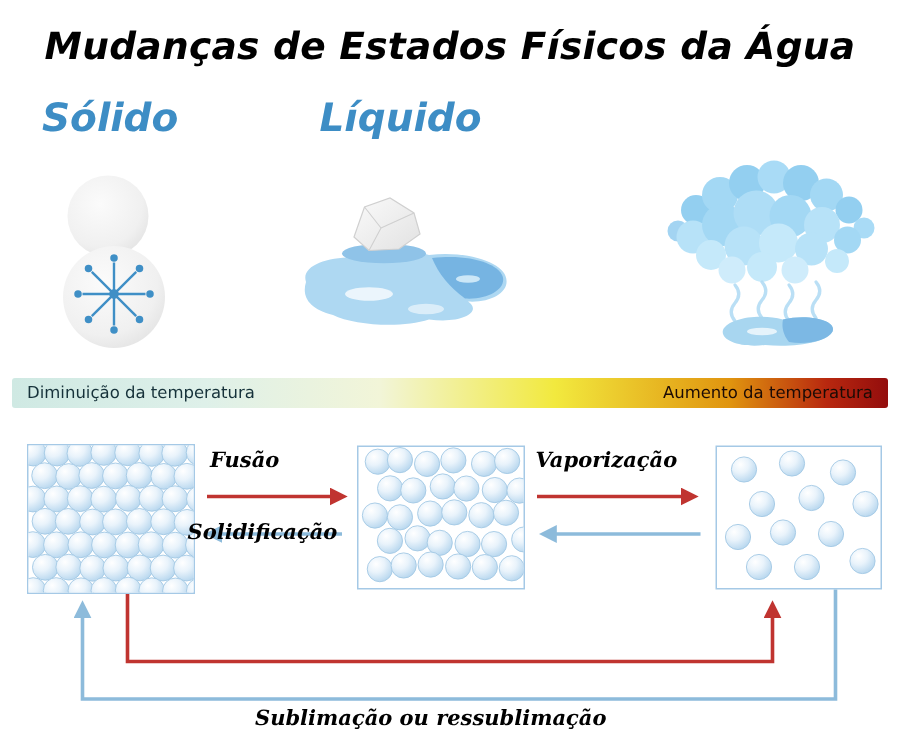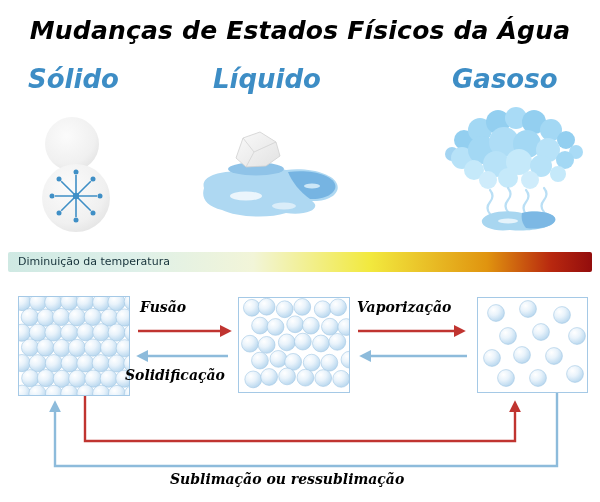--- a/index.html
+++ b/index.html
@@ -47,21 +47,20 @@
     </linearGradient>
   </defs>
 </svg>
 
 <div class="stage">
 
   <div class="title">Mudanças de Estados Físicos da Água</div>
 
   <div class="state-label" style="left:28px;top:64px;width:110px">Sólido</div>
   <div class="state-label" style="left:213px;top:64px;width:135px">Líquido</div>
-  <div class="state-label" style="left:452px;top:64px;width:130px">Gasoso</div>
 
   <svg class="illus" style="left:26px;top:108px" width="100" height="130" viewBox="0 0 100 130">
     <circle cx="46" cy="36" r="27" fill="url(#snowG)"></circle>
     <circle cx="50" cy="90" r="34" fill="url(#snowG)"></circle>
     <g>
       <g stroke="#3f8fc6" stroke-width="1.6">
         <line x1="29" y1="88" x2="71" y2="88"></line>
         <line x1="50" y1="67" x2="50" y2="109"></line>
         <line x1="35.2" y1="73.2" x2="64.8" y2="102.8"></line>
         <line x1="35.2" y1="102.8" x2="64.8" y2="73.2"></line>
@@ -123,20 +122,21 @@
       <path d="M88,84 q5,6 0,12 q-5,6 0,12"></path>
       <path d="M106,82 q5,6 0,12 q-5,6 0,12"></path>
     </g>
     <path d="M44,114 C48,106 68,103 84,107 C102,103 120,108 117,115 C114,122 92,126 72,124 C56,126 42,121 44,114 Z" fill="#a8d6f0"></path>
     <path d="M84,107 C102,103 120,108 117,115 C114,121 100,124 88,122 C84,117 83,112 84,107 Z" fill="#7cb8e4"></path>
     <ellipse cx="70" cy="115" rx="10" ry="2.5" fill="#ffffff" opacity="0.7"></ellipse>
   </svg>
 
   <div class="temp-bar" style="background: linear-gradient(90deg, rgb(207, 233, 227) 0%, rgb(222, 240, 233) 22%, rgb(242, 245, 216) 42%, rgb(242, 233, 62) 62%, rgb(224, 148, 15) 82%, rgb(184, 40, 15) 93%, rgb(147, 13, 13) 100%); padding-left: 32px;">
     <span class="temp-left">Diminuição da temperatura</span>
+    <span class="temp-right">Aumento da temperatura</span>
   </div>
 
   <div class="box" style="left:18px;top:296px;width:112px;height:100px">
     <svg viewBox="0 0 110 98">
         <circle cx="3.1837105624142663" cy="5.060997942386831" r="8.6" class="sphere"></circle>
         <circle cx="19.110919067215363" cy="5.02730109739369" r="8.6" class="sphere"></circle>
         <circle cx="34.296563786008235" cy="5.308830589849109" r="8.6" class="sphere"></circle>
         <circle cx="50.2023731138546" cy="4.641388888888889" r="8.6" class="sphere"></circle>
         <circle cx="66.12711248285322" cy="4.842259945130316" r="8.6" class="sphere"></circle>
         <circle cx="82.22880658436215" cy="5.299098079561043" r="8.6" class="sphere"></circle>
@@ -255,16 +255,16 @@
     <path class="ln-red" d="M138,331 L221,331" marker-end="url(#mr)"></path>
     <path class="ln-blue" d="M228,356 L147,356" marker-end="url(#mb)"></path>
     <path class="ln-red" d="M358,331 L455,331" marker-end="url(#mr)"></path>
     <path class="ln-blue" d="M467,356 L370,356" marker-end="url(#mb)"></path>
     <path class="ln-red" d="M85,396 L85,441 L515,441 L515,411" marker-end="url(#mr)"></path>
     <path class="ln-blue" d="M557,393 L557,466 L55,466 L55,411" marker-end="url(#mb)"></path>
   </svg>
 
   <div class="tlabel" style="left:140px;top:299px;width:85px">Fusão</div>
   <div class="tlabel" style="left:357px;top:299px;width:110px">Vaporização</div>
-  <div class="tlabel" style="left:125px;top:367px;width:115px">Solidificação</div>
+  <div class="tlabel" style="left:125px;top:347px;width:115px">Solidificação</div>
   <div class="tlabel" style="left:170px;top:471px;width:290px">Sublimação ou ressublimação</div>
 
 </div>
 
 </body></html>

